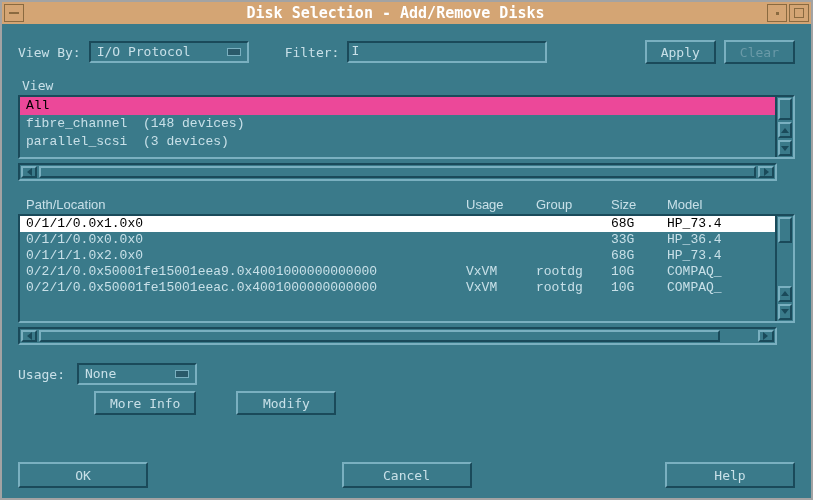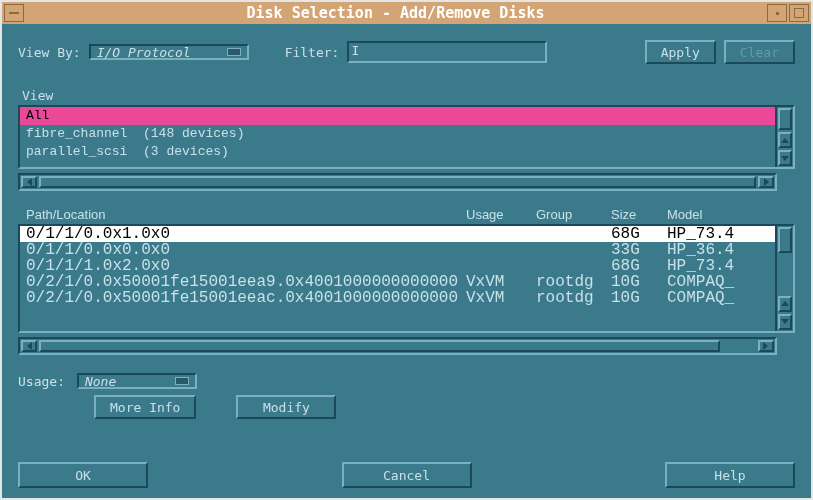--- a/index.html
+++ b/index.html
@@ -8,21 +8,21 @@
     font-size: 13px;
     background: #3a7a8a;
     width: 813px;
     height: 500px;
     overflow: hidden;
   }
   .window {
     width: 813px;
     height: 500px;
     background: #3a7a8a;
-    border: 2px solid #e5e5e5;
+    border: 2px solid #a3a3a3;
     position: relative;
   }
   .titlebar {
     height: 22px;
     background: #d4a574;
     display: flex;
     align-items: center;
     position: relative;
   }
   .titlebar-left-btn {
@@ -75,39 +75,38 @@
     border: 1px solid #8a6a40;
   }
   .content {
     padding: 16px;
     color: #c8e0e8;
   }
   .row {
     display: flex;
     align-items: center;
     gap: 8px;
-    margin-bottom: 24px;
+    margin-bottom: 14px;
   }
   .label {
     color: #c8e0e8;
   }
   .dropdown {
     background: #3a7a8a;
     border-top: 2px solid #1a4a5a;
     border-left: 2px solid #1a4a5a;
     border-bottom: 2px solid #7ab0c0;
     border-right: 2px solid #7ab0c0;
     color: #c8e0e8;
     padding: 2px 22px 2px 6px;
     min-width: 160px;
-    height: 16px;
+    height: 22px;
     position: relative;
     display: flex;
-    align-items: center;
-    font-style: italic;
+    align-items: flex-end;
   }
   .dropdown::after {
     content: "";
     position: absolute;
     right: 6px;
     top: 50%;
     transform: translateY(-50%);
     width: 12px;
     height: 6px;
     background: #2a5a6a;
@@ -273,21 +272,21 @@
   .col-path { width: 400px; }
   .col-usage { width: 70px; margin-left: 40px; }
   .col-group { width: 75px; }
   .col-size { width: 56px; }
   .col-model { flex: 1; }
   .disk-row {
     display: flex;
     padding: 0 6px;
     color: #c8e0e8;
     font-family: "Courier New", monospace;
-    font-size: 16px;
+    font-size: 13px;
     line-height: 16px;
   }
   .disk-row.selected {
     background: #ffffff;
     color: #000000;
   }
   .bottom-bar {
     position: absolute;
     bottom: 10px;
     left: 16px;

